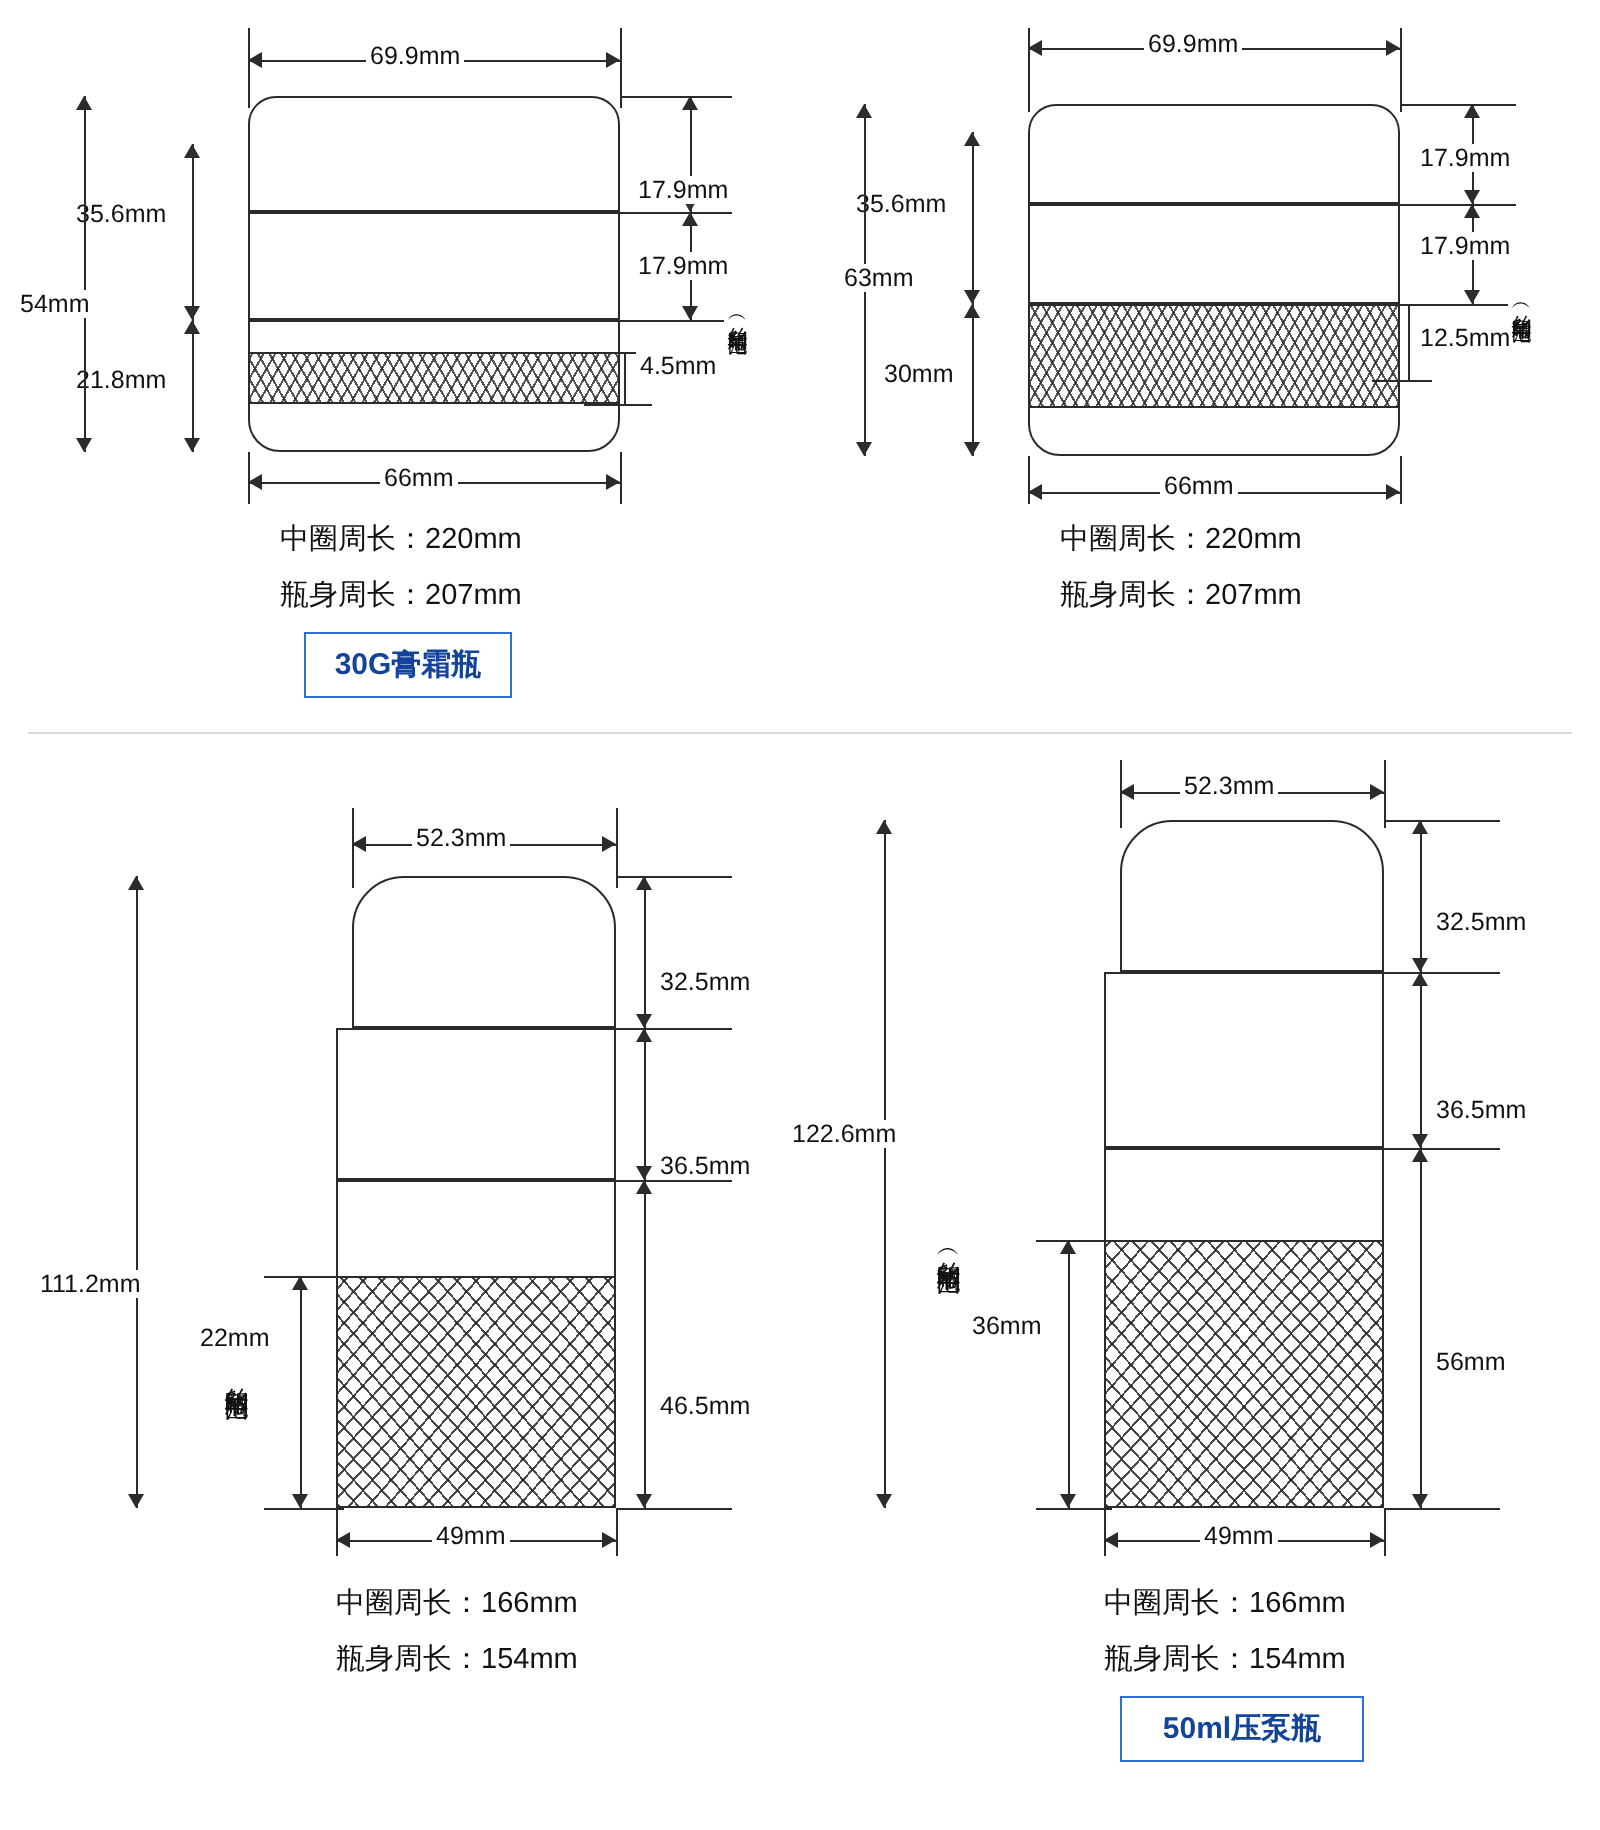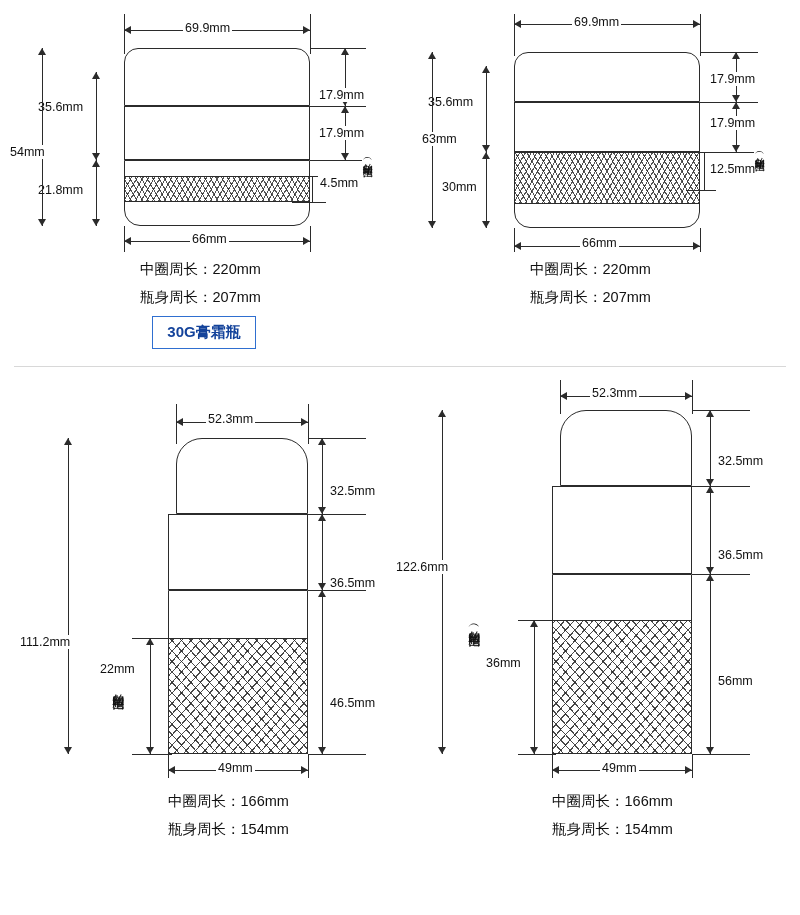--- a/index.html
+++ b/index.html
@@ -287,15 +287,16 @@
 
     <div class="line vline" style="left:152px;top:388px;height:24px;"></div>
     <div class="line vline" style="left:292px;top:388px;height:24px;"></div>
     <div class="line hline" style="left:152px;top:404px;width:140px;"></div>
     <div class="arrow arr-l" style="left:152px;top:400px;"></div>
     <div class="arrow arr-r" style="left:285px;top:400px;"></div>
     <div class="dim-label" style="left:200px;top:395px;">49mm</div>
 
     <div class="caption" style="left:152px;top:426px;">中圈周长：166mm</div>
     <div class="caption" style="left:152px;top:454px;">瓶身周长：154mm</div>
+    <div class="tag" style="left:160px;top:482px;width:122px;">50ml压泵瓶</div>
   </div>
 
 </div>
 
 </body></html>

